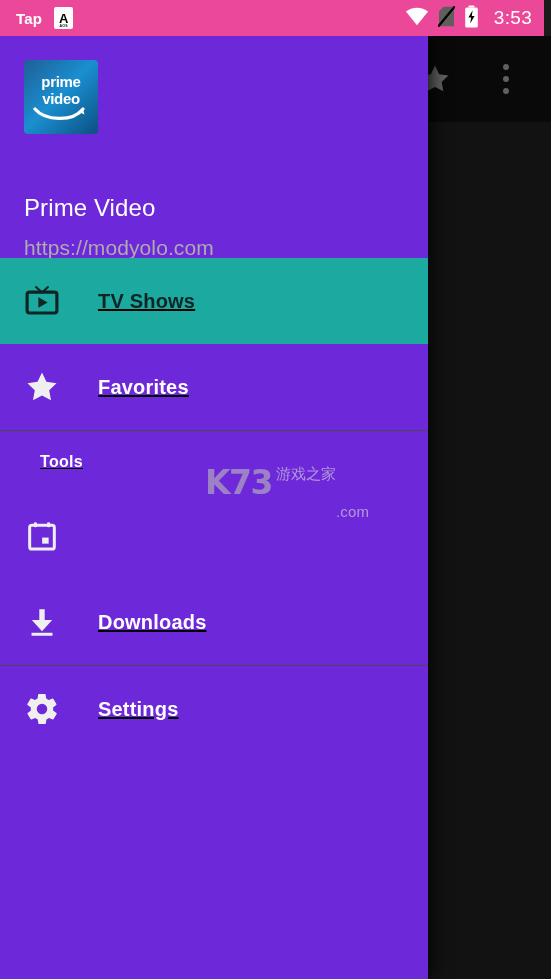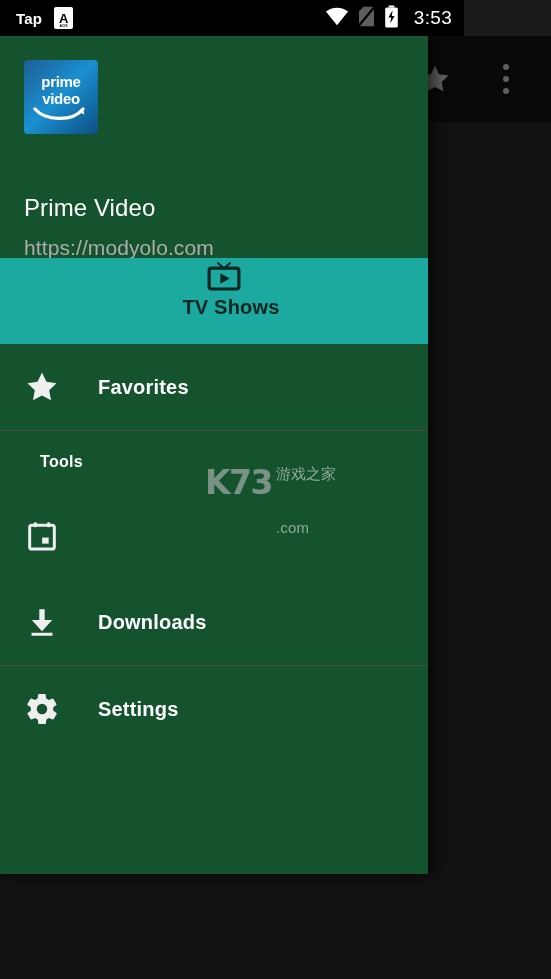--- a/index.html
+++ b/index.html
@@ -16,23 +16,23 @@
     width: 551px;
     height: 979px;
     overflow: hidden;
     background: #1a1a1a;
   }
 
   
   #status-bar {
     position: absolute;
     top: 0; left: 0;
-    width: 464px;
+    width: 544px;
     height: 36px;
-    background: #000000;
+    background: #ec4899;
     z-index: 60;
     display: flex;
     align-items: center;
   }
   .sb-left {
     display: flex;
     align-items: center;
     margin-left: 16px;
     gap: 12px;
   }
@@ -129,25 +129,26 @@
     top: 36px; left: 0;
     width: 551px;
     height: 943px;
     background: rgba(0,0,0,0.30);
     z-index: 20;
   }
   #drawer {
     position: absolute;
     top: 36px; left: 0;
     width: 428px;
-    height: 838px;
-    background: #14532d;
+    height: 943px;
+    background: #6d28d9;
     z-index: 30;
     box-shadow: 6px 0 14px rgba(0,0,0,0.65);
     overflow: hidden;
+    text-decoration: underline;
   }
 
   
   #drawer-header {
     position: relative;
     height: 222px;
     padding: 0;
   }
   #brand-logo {
     position: absolute;
@@ -212,21 +213,20 @@
   }
   .nav-item .nav-label {
     margin-left: 34px;
     font-size: 20px;
     font-weight: bold;
     color: #ffffff;
     letter-spacing: 0.2px;
   }
   .nav-item.selected {
     background: #1ba9a0;
-    flex-direction: column;
   }
   .nav-item.selected .nav-label {
     color: #0e2523;
   }
 
   .section-header {
     height: 62px;
     display: flex;
     align-items: center;
     padding-left: 24px;
@@ -257,21 +257,20 @@
   #watermark .k73 {
     font-family: "DejaVu Sans", sans-serif;
     font-size: 33px;
     font-weight: bold;
     color: #b9b9b9;
     letter-spacing: -1.5px;
     line-height: 1;
   }
   #watermark .wm-right {
     display: flex;
-    flex-direction: column;
     line-height: 1.05;
   }
   #watermark .cn {
     font-size: 15px;
     color: #dcdcdc;
     font-weight: normal;
   }
   #watermark .dotcom {
     font-size: 15px;
     color: #dcdcdc;

